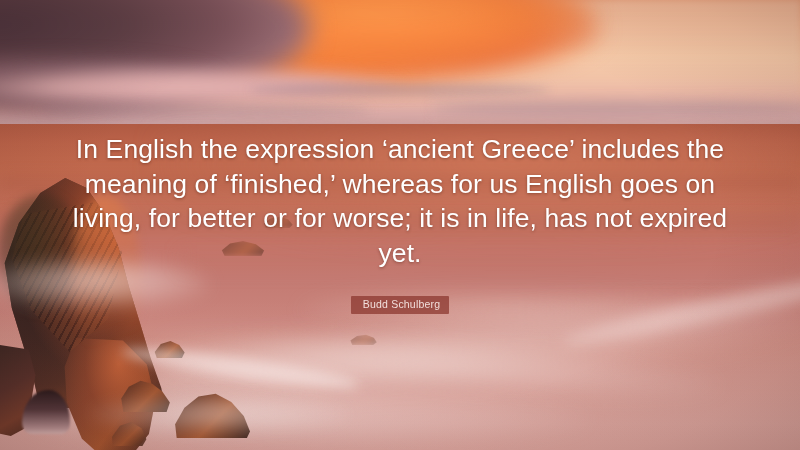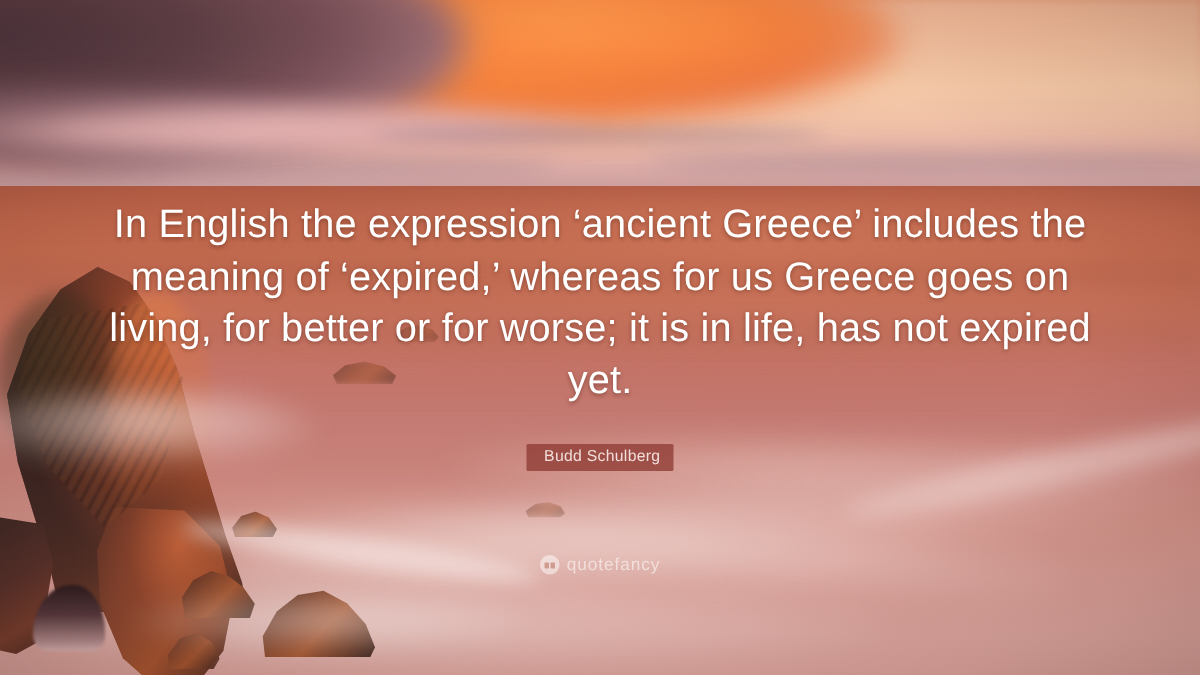--- a/index.html
+++ b/index.html
@@ -487,30 +487,21 @@
   <div class="rock-sm rock-s3"></div>
   <div class="rock-sm rock-s1"></div>
   <div class="rock-sm rock-s2"></div>
   <div class="rock-sm rock-s4"></div>
   <div class="foam-wisp-left"></div>
   <div class="mist-over-rocks"></div>
 
   <div class="vignette"></div>
 
   <div class="quote-block">
-    <p class="quote-text">In English the expression ‘ancient Greece’ includes the meaning of ‘expired,’ whereas for us Greece goes on living, for better or for worse; it is in life, has not expired yet.</p>
+    <p class="quote-text">In English the expression ‘ancient Greece’ includes the meaning of ‘finished,’ whereas for us English goes on living, for better or for worse; it is in life, has not expired yet.</p>
   </div>
 
   <div class="author-wrap">
     <span class="author-badge">Budd Schulberg</span>
   </div>
 
-  <div class="watermark">
-    <span class="wm-inner">
-      <span class="wm-logo">
-          <i></i>
-          <i></i>
-        </span>
-      <span class="wm-text">quotefancy</span>
-    </span>
-  </div>
 
 </div>
 
 </body></html>

